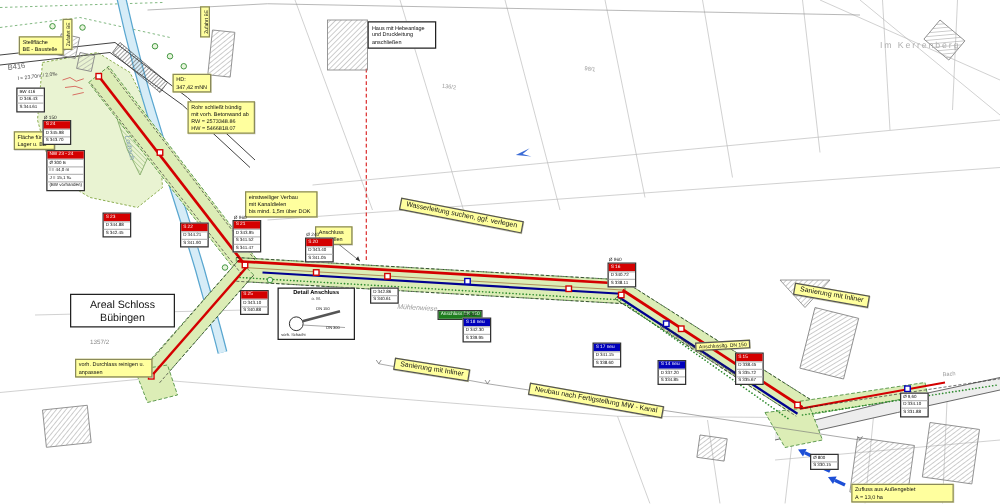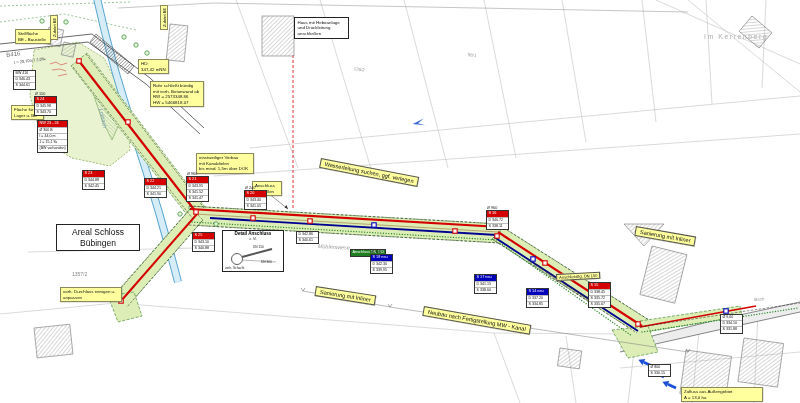--- a/index.html
+++ b/index.html
@@ -256,21 +256,21 @@
       <div class="lbl note" style="left: 60px; top: 287px; width: 56px;">vorh. Durchlass reinigen u. anpassen</div>
       <div class="lbl note" style="left: 681px; top: 387px; width: 76px;">Zufluss aus Außengebiet
 A = 13,0 ha</div>
       <div class="lbl banner" style="left: 321px; top: 158px; transform: rotate(11deg);">Wasserleitung suchen, ggf. verlegen</div>
       <div class="lbl banner" style="left: 316px; top: 286px; transform: rotate(9deg);">Sanierung mit Inliner</div>
       <div class="lbl banner" style="left: 424px; top: 306px; transform: rotate(10deg);">Neubau nach Fertigstellung MW - Kanal</div>
       <div class="lbl banner" style="left: 636px; top: 226px; transform: rotate(10deg);">Sanierung mit Inliner</div>
       <div class="lbl banner small" style="left: 556px; top: 274px; transform: rotate(-3deg);">Anschlussltg. DN 150</div>
       <div class="lbl strip" style="left: 50px; top: 40px; transform: rotate(-90deg);">Zufahrt BE</div>
       <div class="lbl strip" style="left: 160px; top: 30px; transform: rotate(-90deg);">Zufahrt BE</div>
-      <div class="lbl plate" style="left: 56px; top: 224px; width: 74px;">Areal Schloss
+      <div class="lbl plate" style="left: 56px; top: 235px; width: 74px;">Areal Schloss
 Bübingen</div>
       <div class="lbl plate sm" style="left: 294px; top: 17px; width: 48px;">Haus mit Hebeanlage
 und Druckleitung
 anschließen</div>
       <div class="twrap" style="left: 13px; top: 70px;"><div class="tbox"><div class="trow">BW 416</div><div class="trow">D 346.43</div><div class="trow">S 344.61</div></div></div>
       <div class="twrap" style="left: 34px; top: 92px;"><div class="dia">Ø 150</div><div class="tbox"><div class="hdr red">S 24</div><div class="trow">D 345.98</div><div class="trow">S 343.70</div></div></div>
       <div class="twrap" style="left: 37px; top: 120px;"><div class="tbox"><div class="hdr red">NW 23 - 24</div><div class="trow">Ø 300 B</div><div class="trow">l = 44,0 m</div><div class="trow">J = 15,1 ‰</div><div class="trow">(BW vorhanden)</div></div></div>
       <div class="twrap" style="left: 82px; top: 170px;"><div class="tbox"><div class="hdr red">S 23</div><div class="trow">D 344.88</div><div class="trow">S 342.45</div></div></div>
       <div class="twrap" style="left: 144px; top: 178px;"><div class="tbox"><div class="hdr red">S 22</div><div class="trow">D 344.21</div><div class="trow">S 341.90</div></div></div>
       <div class="twrap" style="left: 186px; top: 172px;"><div class="dia">Ø 960</div><div class="tbox"><div class="hdr red">S 21</div><div class="trow">D 343.95</div><div class="trow">S 341.52</div><div class="trow">S 341.47</div></div></div>

